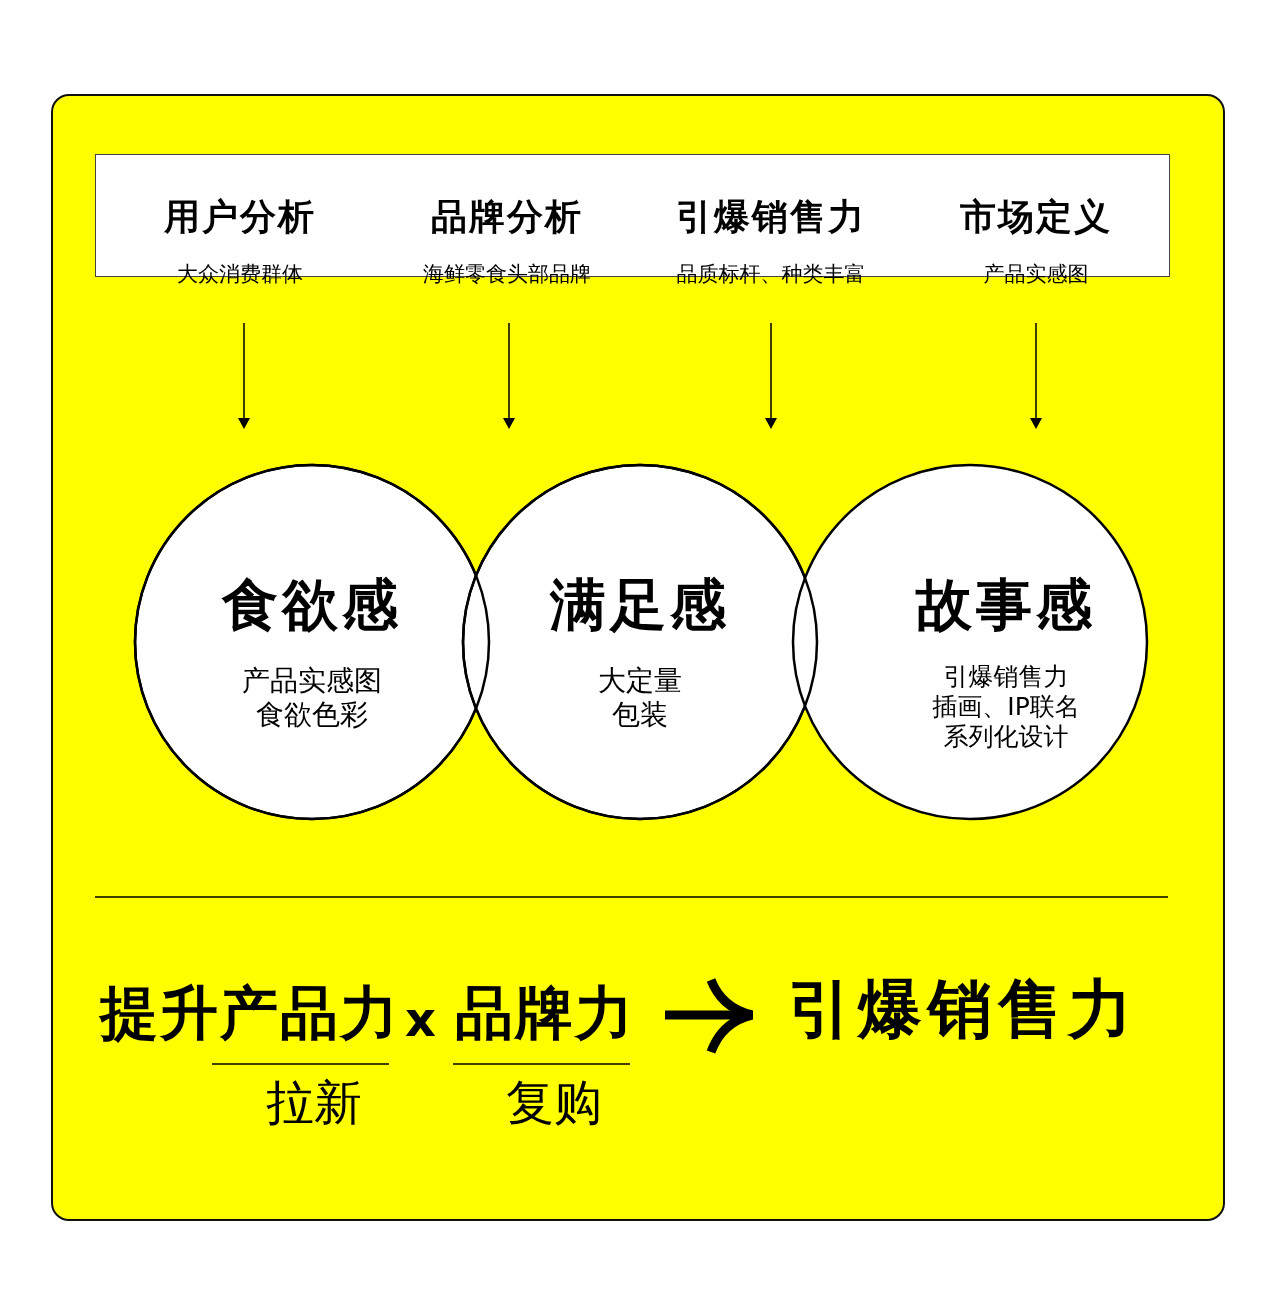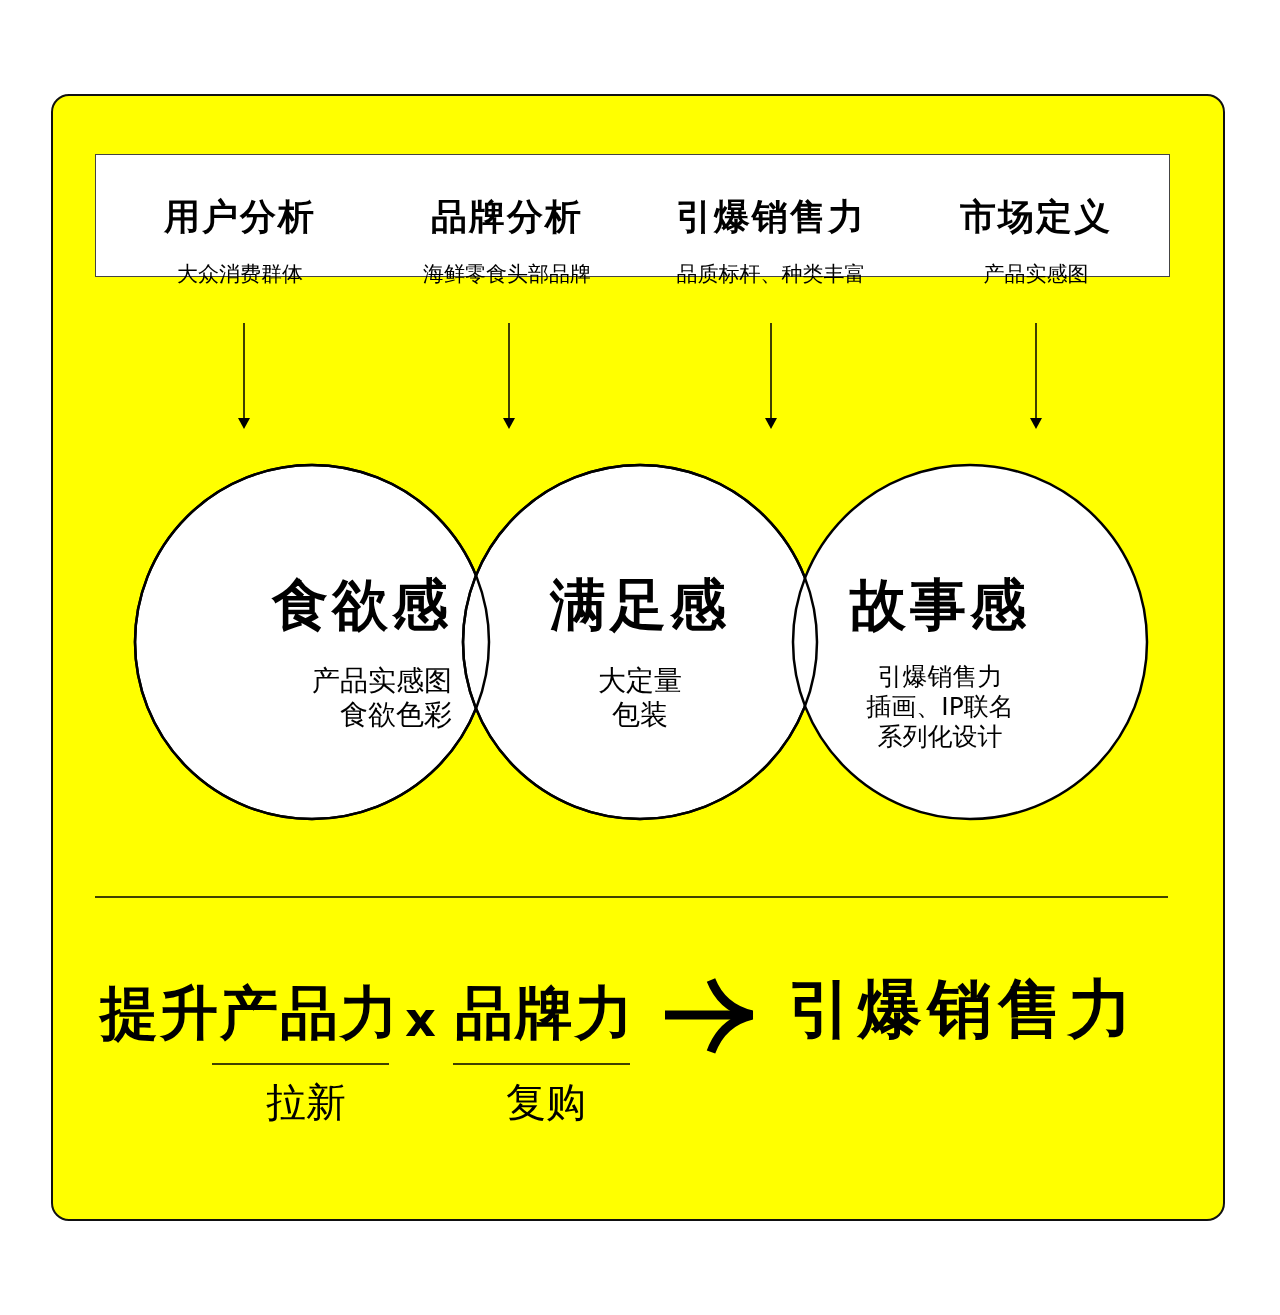--- a/index.html
+++ b/index.html
@@ -8,21 +8,21 @@
   .top-box { position: absolute; left: 95px; top: 154px; width: 1075px; height: 123px; background: #fff; border: 1.5px solid #444; box-sizing: border-box; }
   .col { position: absolute; top: 0; width: 268px; text-align: center; }
   .col .title { position: absolute; left: 0; right: 0; top: 38px; font-size: 36px; font-weight: bold; letter-spacing: 2px; line-height: 48px; }
   .col .sub { position: absolute; left: 0; right: 0; top: 102px; font-size: 21px; line-height: 34px; white-space: nowrap; }
   svg.overlay { position: absolute; left: 0; top: 0; }
   .circle-text { position: absolute; text-align: center; }
   .circle-text .big { font-size: 56px; font-weight: bold; letter-spacing: 4px; line-height: 70px; }
   .circle-text .small { font-size: 28px; line-height: 34px; margin-top: 24px; }
   .circle-text .small.tight { font-size: 25px; line-height: 30px; margin-top: 22px; }
   .bottom-main { position: absolute; top: 978px; font-size: 58px; font-weight: bold; line-height: 70px; white-space: nowrap; letter-spacing: 2px; }
-  .bottom-sub { position: absolute; top: 1080px; font-size: 40px; line-height: 44px; }
+  .bottom-sub { position: absolute; top: 1080px; font-size: 48px; line-height: 44px; }
 </style>
 </head>
 <body>
 
 <div class="panel"></div>
 
 <div class="top-box">
   <div class="col" style="left:10px;">
     <div class="title">用户分析</div>
     <div class="sub">大众消费群体</div>
@@ -68,37 +68,37 @@
 
   <line x1="212" y1="1064" x2="389" y2="1064" stroke="#000" stroke-width="1.5"></line>
   <line x1="453" y1="1064" x2="630" y2="1064" stroke="#000" stroke-width="1.5"></line>
 
   <g stroke="#000" stroke-width="9" fill="none" stroke-linecap="butt">
     <line x1="665" y1="1015" x2="752" y2="1015"></line>
     <path d="M711,980 Q722,1008 752,1015 Q722,1022 711,1052"></path>
   </g>
 </svg>
 
-<div class="circle-text" style="left:172px; top:570px; width:280px;text-align:right;">
+<div class="circle-text" style="left:172px; top:570px; width:280px;">
   <div class="big">食欲感</div>
   <div class="small">
     <div>产品实感图</div>
     <div>食欲色彩</div>
   </div>
 </div>
 
 <div class="circle-text" style="left:500px; top:570px; width:280px;">
   <div class="big">满足感</div>
   <div class="small">
     <div>大定量</div>
     <div>包装</div>
   </div>
 </div>
 
-<div class="circle-text" style="left:800px; top:570px; width:280px;">
+<div class="circle-text" style="left:866px; top:570px; width:280px;">
   <div class="big">故事感</div>
   <div class="small tight">
     <div>引爆销售力</div>
     <div>插画、IP联名</div>
     <div>系列化设计</div>
   </div>
 </div>
 
 <div class="bottom-main" style="left:100px;">提升产品力</div>
 <div class="bottom-main" style="left:405px; font-size:48px; top:984px;">x</div>

